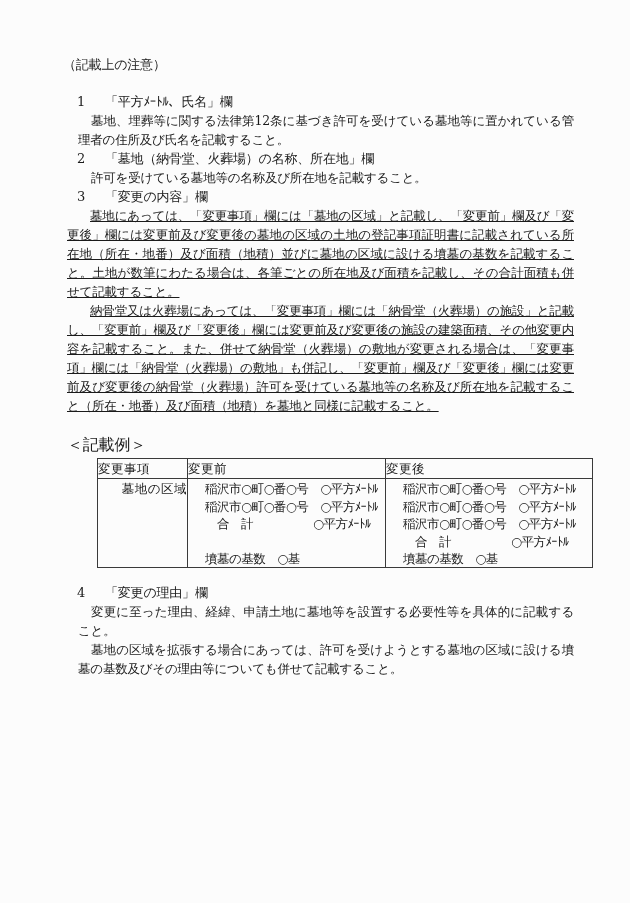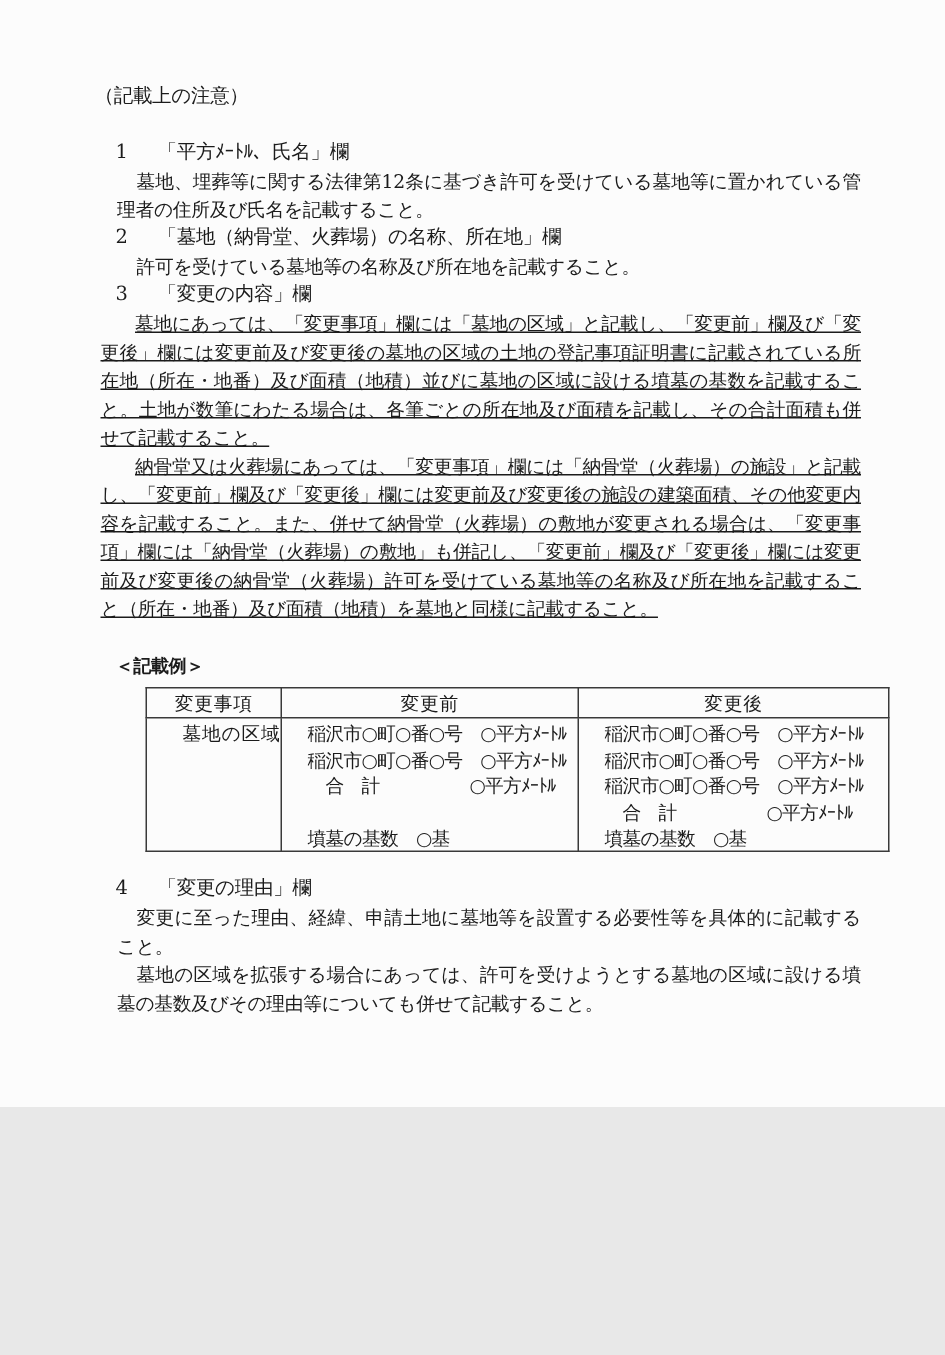--- a/index.html
+++ b/index.html
@@ -1,19 +1,19 @@
 <!DOCTYPE html>
 <html><head>
 <meta charset="utf-8">
 <style>
   html,body { margin:0; padding:0; background:#e8e8e8; }
   .page {
     position: relative;
     width: 630px;
-    height: 738px;
+    height: 903px;
     margin: 0 auto;
     background: #fcfcfc;
     box-sizing: border-box;
     padding: 55px 56px 0 63px;
     font-family: "DejaVu Serif", "Liberation Serif", serif;
     color: #1b1b1b;
     font-size: 12.5px;
     line-height: 19px;
     letter-spacing: -0.2px;
     overflow: hidden;
@@ -33,40 +33,39 @@
   }
   p.body {
     margin: 0;
     text-align: justify;
     word-break: break-all;
   }
   p.body.a { margin-left: 15px; text-indent: 13px; }
   p.body.b { margin-left: 4px;  text-indent: 23px; text-decoration: underline; }
   .example-label {
     margin-top: 20px;
-    margin-left: 14px;
-    font-size: 12px;
-    font-weight: bold;
+    margin-left: 4px;
+    font-size: 16px;
   }
   table.ex-table {
     margin: 4px 0 0 34px;
     border-collapse: collapse;
     width: 495px;
     table-layout: fixed;
     font-size: 12.5px;
     letter-spacing: -0.5px;
   }
   table.ex-table th, table.ex-table td {
     border: 1px solid #3a3a3a;
     padding: 0;
     font-weight: normal;
   }
   table.ex-table th {
     height: 19px;
-    text-align: center;
+    text-align: left;
     letter-spacing: 0.5px;
   }
   col.c1 { width: 90px; }
   col.c2 { width: 198px; }
   col.c3 { width: 207px; }
   td.rowlabel {
     vertical-align: top;
     text-align: right;
     padding-top: 21px;
     letter-spacing: 0.5px;

